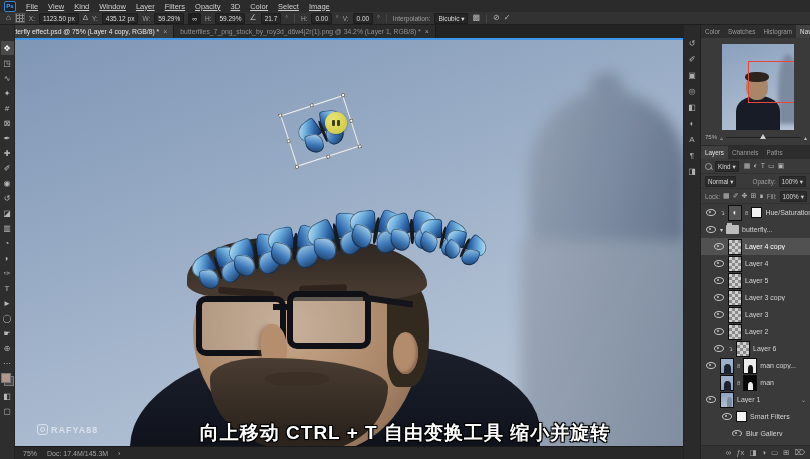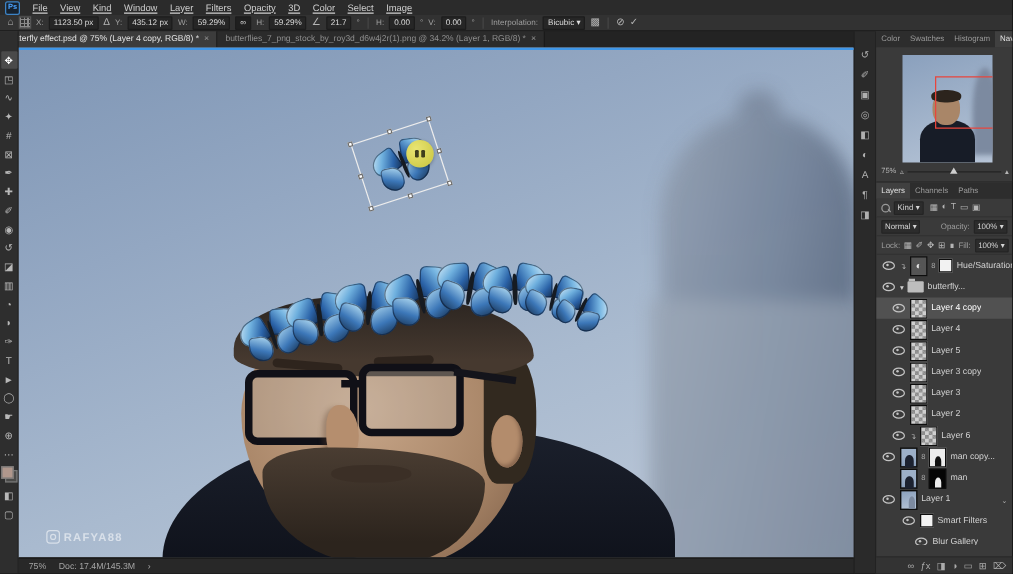--- a/index.html
+++ b/index.html
@@ -344,20 +344,21 @@
           <i class="w3"></i>
           <i class="w4"></i>
           <i class="bb"></i>
         </div>
       </div>
     <div class="ycur"></div>
     <div id="watermark">
       <span class="ig"></span>
       <span>RAFYA88</span>
     </div>
+    <div id="subtitle">向上移动 CTRL + T 自由变换工具 缩小并旋转</div>
   </div>
 
   <div id="statusbar">
     <span>75%</span>
     <span>Doc: 17.4M/145.3M</span>
     <span>›</span>
   </div>
 
   <div id="rail">
       <span class="ricon">↺</span>

